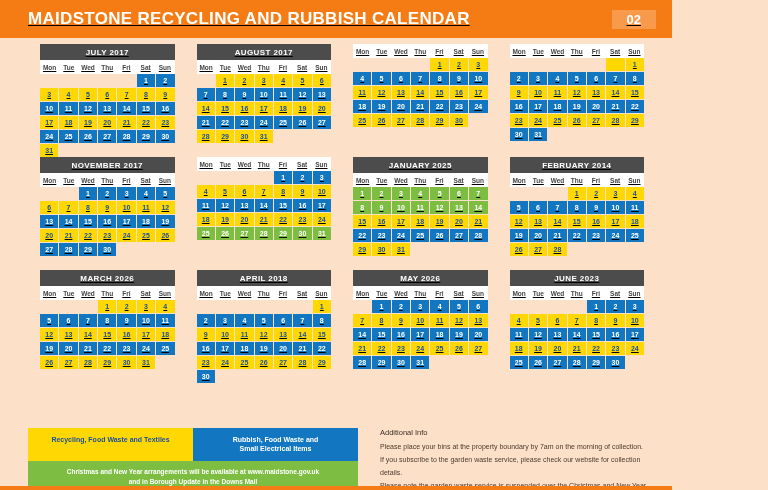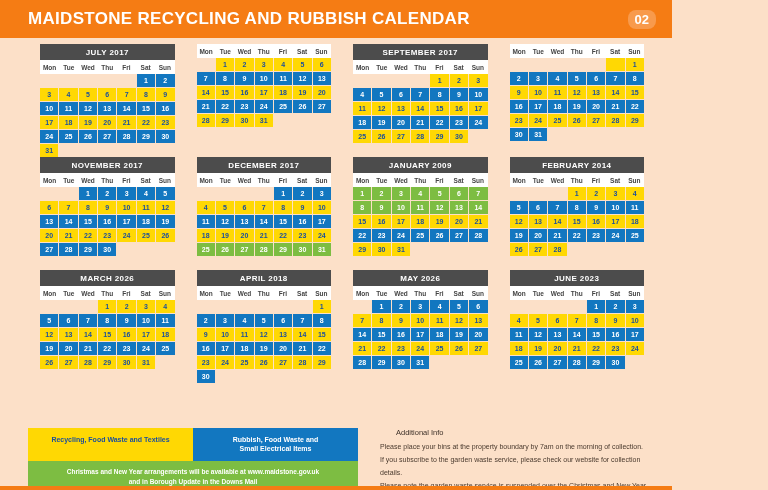--- a/index.html
+++ b/index.html
@@ -2,36 +2,36 @@
 <html><head>
 <meta charset="utf-8">
 <style>
   html,body{margin:0;padding:0;}
   body{
     width:768px;height:490px;overflow:hidden;
     background:#fce0c8;
     font-family:"Liberation Sans", sans-serif;
     -webkit-font-smoothing:antialiased;
   }
-  .page{position:relative;width:672px;height:490px;box-sizing:border-box;}
+  .page{position:relative;width:672px;height:490px;box-sizing:border-box;text-decoration:underline;}
 
   
   .header{
     height:38px;background:#f57c14;
     display:flex;align-items:center;justify-content:space-between;
     padding:0 16px 0 28px;box-sizing:border-box;
   }
   .header-title{
     color:#ffffff;font-size:17px;font-weight:bold;
     letter-spacing:.3px;white-space:nowrap;
   }
   .page-badge{
     background:#f89a4c;color:#ffffff;
     font-size:13px;font-weight:bold;
-    border-radius:8px;padding:3px 7px;line-height:1;
+    border-radius:0;padding:3px 15px;line-height:1;
   }
 
   
   .cal-wrap{
     padding:6px 28px 0 40px;box-sizing:border-box;
     display:grid;grid-template-columns:repeat(4,1fr);
     column-gap:22px;row-gap:0px;
   }
   .month{margin-bottom:0px;}
   .month-title{
@@ -79,21 +79,21 @@
   .legend-rubbish{background:#1277c0;color:#ffffff;width:50%;}
   .legend-xmas{
     background:#7dbd42;color:#ffffff;
     text-align:center;font-size:6.5px;font-weight:bold;
     padding:6px 6px;line-height:1.5;box-sizing:border-box;
   }
   .info-col{
     flex:1;padding-left:22px;box-sizing:border-box;
     color:#4a3a2e;
   }
-  .info-title{font-size:7.5px;margin:0 0 4px 16px;color:#3d3028;}
+  .info-title{font-size:7.5px;margin:0 0 4px 0;color:#3d3028;}
   .info-line{font-size:7px;line-height:1.85;color:#4a3a2e;}
 
   .bottom-bar{
     position:absolute;left:0;right:0;bottom:0;
     height:4px;background:#f57c14;
   }
 </style>
 </head>
 <body>
 
@@ -155,20 +155,21 @@
           <div class="cell yellow">31</div>
           <div class="cell blank"></div>
           <div class="cell blank"></div>
           <div class="cell blank"></div>
           <div class="cell blank"></div>
           <div class="cell blank"></div>
           <div class="cell blank"></div>
         </div>
       </div>
       <div class="month">
+        <div class="month-title">AUGUST 2017</div>
         <div class="dow-row">
           <div class="dow">Mon</div>
           <div class="dow">Tue</div>
           <div class="dow">Wed</div>
           <div class="dow">Thu</div>
           <div class="dow">Fri</div>
           <div class="dow">Sat</div>
           <div class="dow">Sun</div>
         </div>
         <div class="days">
@@ -210,21 +211,20 @@
           <div class="cell blank"></div>
           <div class="cell blank"></div>
           <div class="cell blank"></div>
           <div class="cell blank"></div>
           <div class="cell blank"></div>
           <div class="cell blank"></div>
           <div class="cell blank"></div>
         </div>
       </div>
       <div class="month">
-        <div class="month-title">SEPTEMBER 2017</div>
         <div class="dow-row">
           <div class="dow">Mon</div>
           <div class="dow">Tue</div>
           <div class="dow">Wed</div>
           <div class="dow">Thu</div>
           <div class="dow">Fri</div>
           <div class="dow">Sat</div>
           <div class="dow">Sun</div>
         </div>
         <div class="days">
@@ -377,21 +377,20 @@
           <div class="cell blank"></div>
           <div class="cell blank"></div>
           <div class="cell blank"></div>
           <div class="cell blank"></div>
           <div class="cell blank"></div>
           <div class="cell blank"></div>
           <div class="cell blank"></div>
         </div>
       </div>
       <div class="month">
-        <div class="month-title">DECEMBER 2017</div>
         <div class="dow-row">
           <div class="dow">Mon</div>
           <div class="dow">Tue</div>
           <div class="dow">Wed</div>
           <div class="dow">Thu</div>
           <div class="dow">Fri</div>
           <div class="dow">Sat</div>
           <div class="dow">Sun</div>
         </div>
         <div class="days">
@@ -433,21 +432,21 @@
           <div class="cell blank"></div>
           <div class="cell blank"></div>
           <div class="cell blank"></div>
           <div class="cell blank"></div>
           <div class="cell blank"></div>
           <div class="cell blank"></div>
           <div class="cell blank"></div>
         </div>
       </div>
       <div class="month">
-        <div class="month-title">JANUARY 2009</div>
+        <div class="month-title">JANUARY 2025</div>
         <div class="dow-row">
           <div class="dow">Mon</div>
           <div class="dow">Tue</div>
           <div class="dow">Wed</div>
           <div class="dow">Thu</div>
           <div class="dow">Fri</div>
           <div class="dow">Sat</div>
           <div class="dow">Sun</div>
         </div>
         <div class="days">

